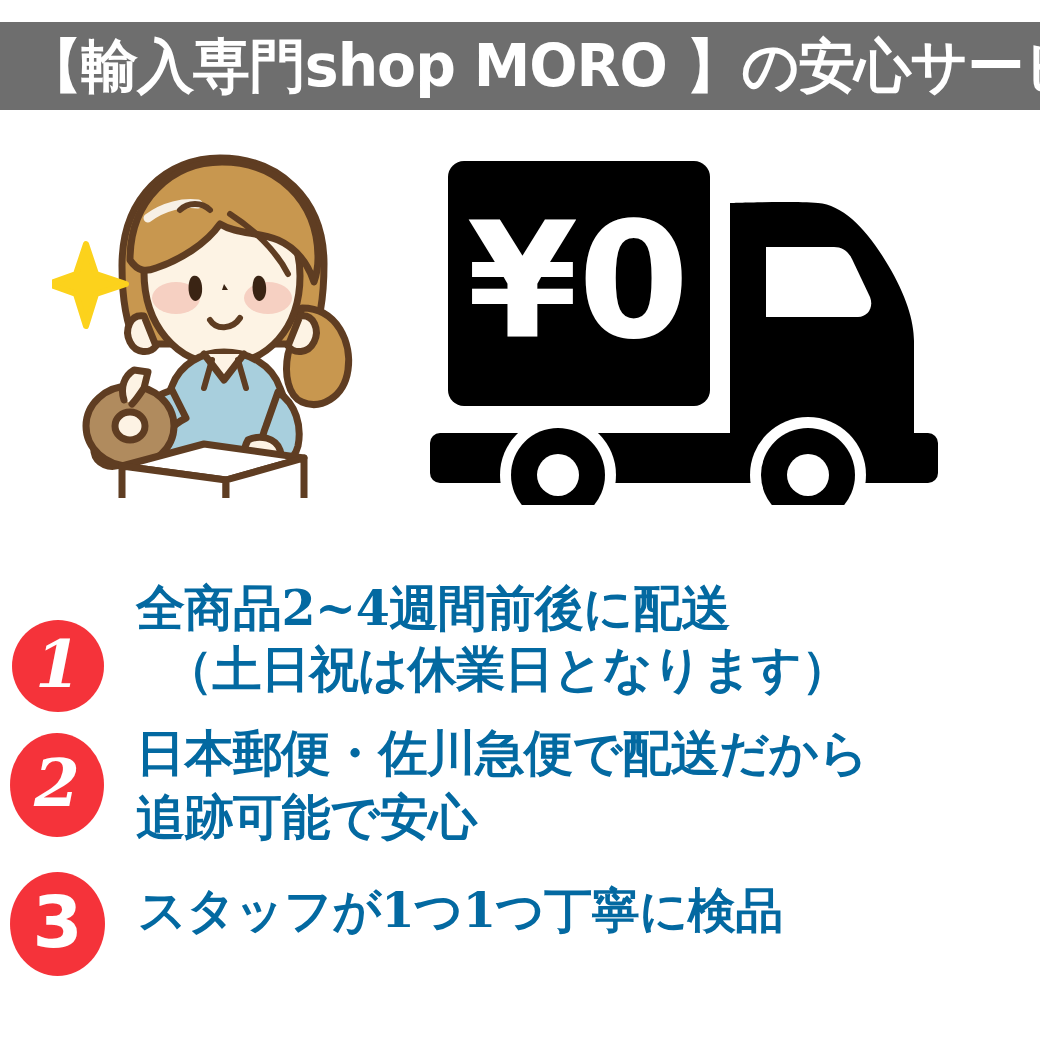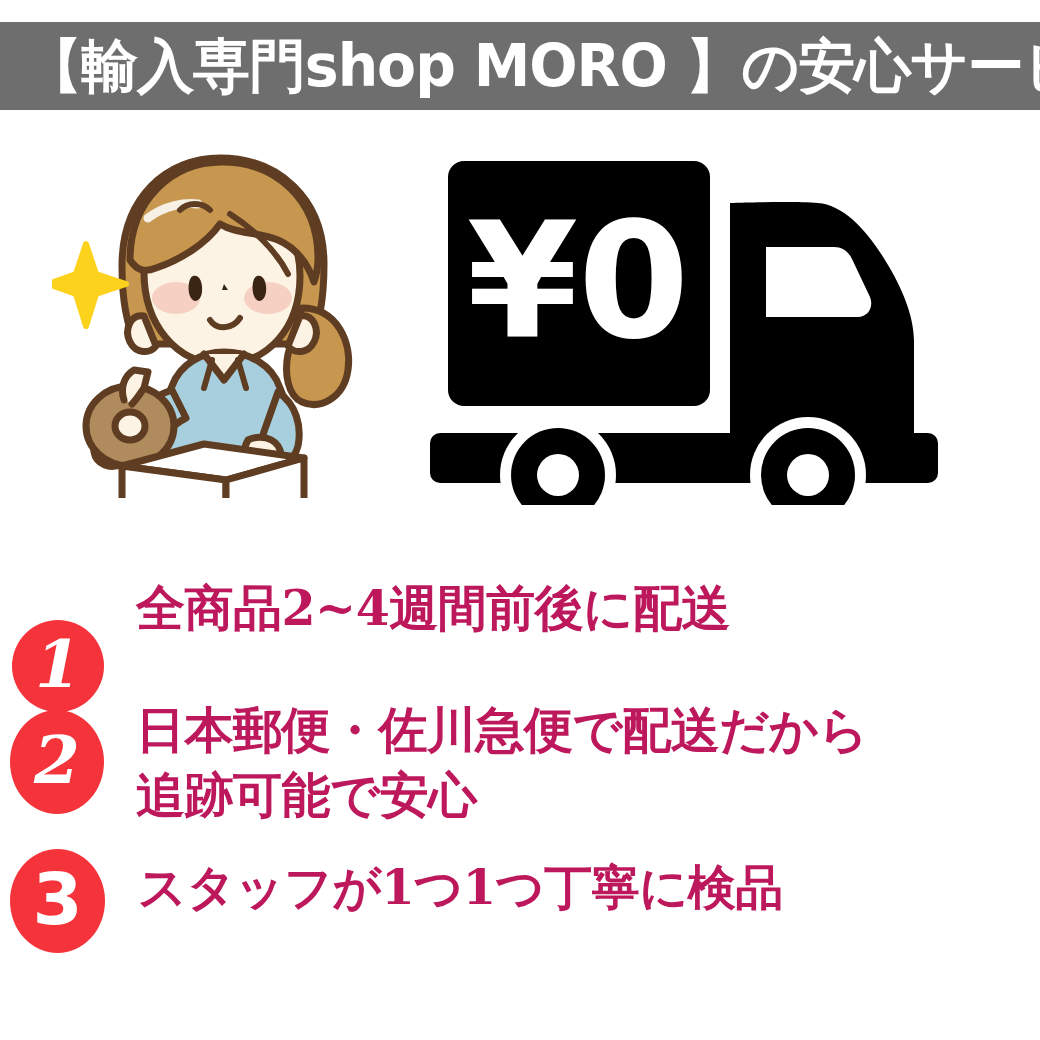--- a/index.html
+++ b/index.html
@@ -104,21 +104,21 @@
   }
   .badge-num.plain {
     font-style: normal;
     font-family: "DejaVu Sans", "Liberation Sans", sans-serif;
     font-size: 72px;
   }
   .service-text {
     flex: 1 1 auto;
     font-family: "DejaVu Serif", "Liberation Serif", serif;
     font-weight: bold;
-    color: #be185d;
+    color: #0369a1;
     font-size: 50px;
     line-height: 1.25;
     letter-spacing: -0.5px;
   }
   .service-text .line {
     display: block;
     white-space: nowrap;
   }
 
   
@@ -237,20 +237,21 @@
   <div class="service-list">
 
     <div class="service-item" id="item-1">
       <div class="badge">
         <div class="badge-circle">
           <span class="badge-num">1</span>
         </div>
       </div>
       <div class="service-text">
         <span class="line">全商品2~4週間前後に配送</span>
+        <span class="line indent">（土日祝は休業日となります）</span>
       </div>
     </div>
 
     <div class="service-item" id="item-2">
       <div class="badge">
         <div class="badge-circle">
           <span class="badge-num">2</span>
         </div>
       </div>
       <div class="service-text">

